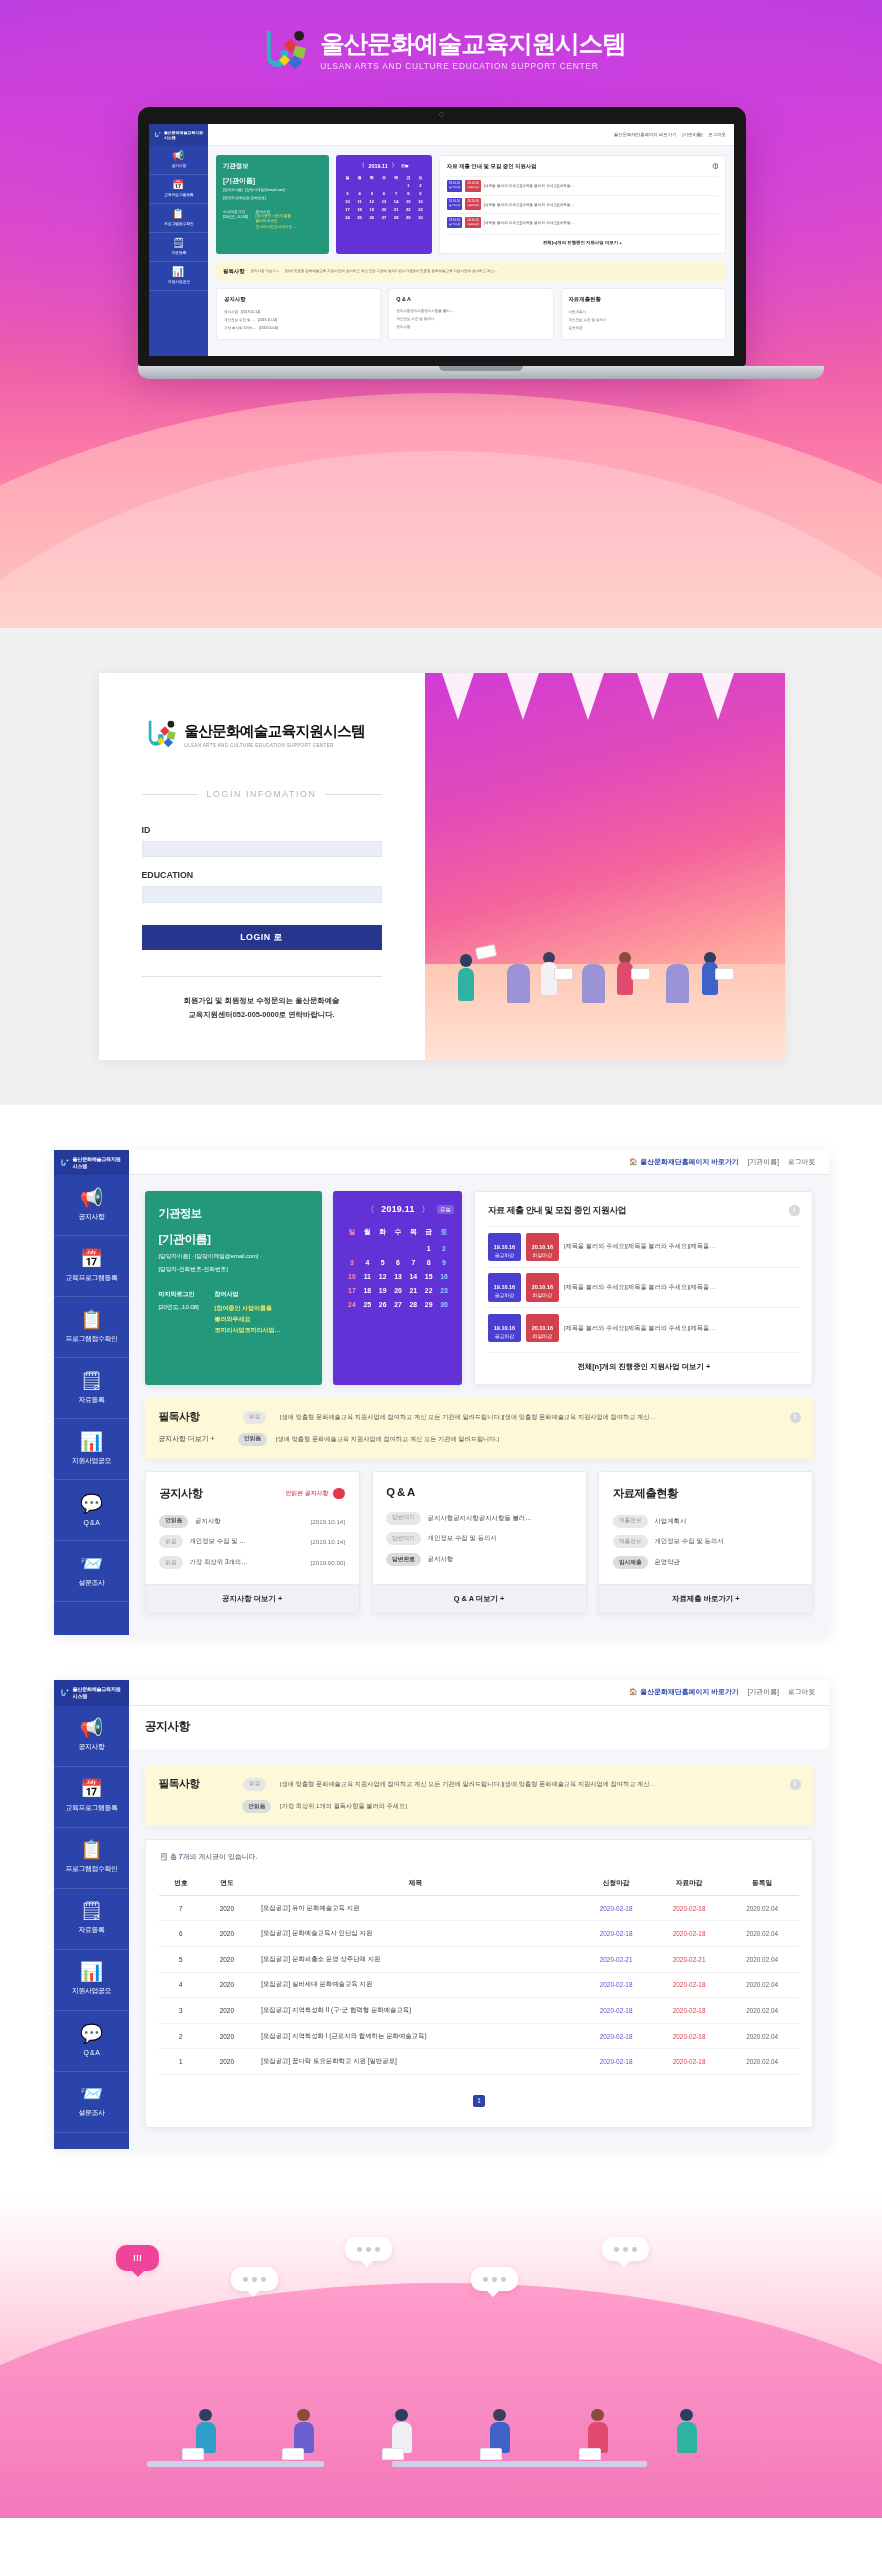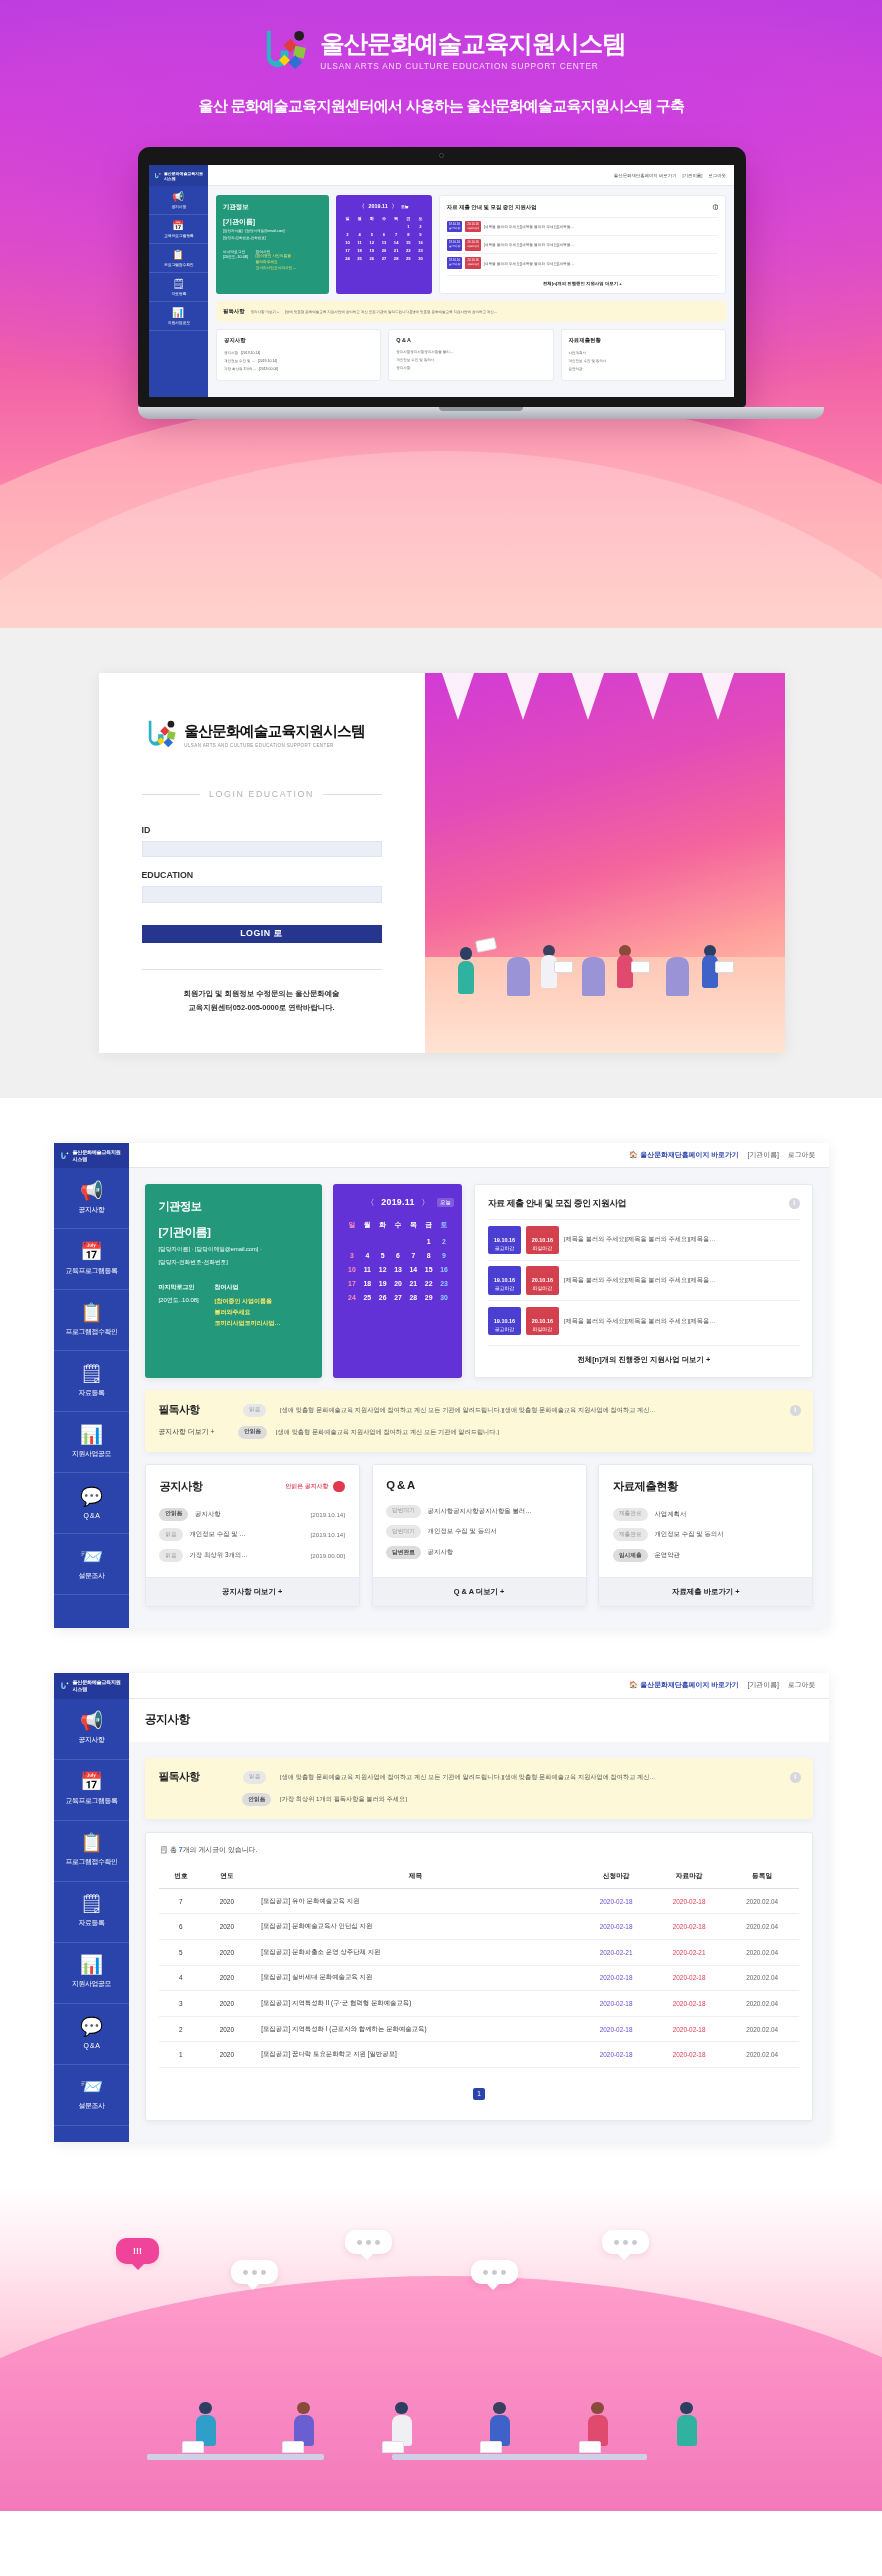--- a/index.html
+++ b/index.html
@@ -138,21 +138,21 @@
     display:flex; align-items:center; gap:8.8px; margin:37px 0 25.5px;
     font-size:8.8px; color:#b4b4b4; letter-spacing:1.6px;
   }
   .login-sep:before,.login-sep:after{ content:""; height:1px; background:#dcdcdc; flex:1; }
   .fld-label{ font-size:8.8px; color:#333; margin-bottom:4.9px; font-weight:bold; }
   .fld-input{
     width:100%; height:16.7px; background:#e9eef7; border:1px solid #dfe5f0;
     margin-bottom:12.7px;
   }
   .login-btn{
-    width:100%; height:18px; background:#26368f; color:#fff; border:none;
+    width:100%; height:25px; background:#26368f; color:#fff; border:none;
     font-size:8.8px; font-weight:bold; letter-spacing:0.5px; margin-top:9.8px;
     font-family:inherit; cursor:pointer;
   }
   .login-hr{ height:1px; background:#e2e2e2; margin:25.5px 0 17.7px; }
   .login-note{ font-size:7.4px; line-height:1.8; color:#333; text-align:center; font-weight:bold; }
   .login-right{
     flex:1; position:relative; overflow:hidden;
     background:linear-gradient(165deg,#d13bd6 0%,#e24bb9 30%,#f4659c 52%,#ffa39d 74%,#ffd9c7 100%);
   }
   .bunting{ position:absolute; top:0; left:0; right:0; height:61px; }
@@ -352,21 +352,20 @@
           <rect x="24" y="30" width="8" height="8" transform="rotate(45 28 34)" fill="#ffd400"></rect>
           <rect x="34" y="31" width="10" height="10" transform="rotate(45 39 36)" fill="#2f6fd0"></rect>
         </svg>
       </span>
       <span class="brand-text">
         <span class="brand-ko">울산문화예술교육지원시스템</span>
         <span class="brand-en">ULSAN ARTS AND CULTURE EDUCATION SUPPORT CENTER</span>
       </span>
     </div>
 
-    <div class="hero-sub">울산 문화예술교육지원센터에서 사용하는 울산문화예술교육지원시스템 구축</div>
 
     <div class="laptop-wrap">
       <div class="laptop-body">
         <div class="laptop-cam"></div>
         <div class="laptop-screen">
 
           <div class="mini-side">
             <div class="mini-side-logo">
               <svg viewBox="0 0 20 18" width="8.8" height="7.8">
                   <path d="M3 1 L3 11 a5 5 0 0 0 10 0 L13 8 L10 8 L10 11 a2 2 0 0 1 -4 0 L6 1 Z" fill="#7fd8e8"></path>
@@ -568,21 +567,21 @@
               <rect x="24" y="30" width="8" height="8" transform="rotate(45 28 34)" fill="#ffd400"></rect>
               <rect x="34" y="31" width="10" height="10" transform="rotate(45 39 36)" fill="#2f6fd0"></rect>
             </svg>
           </span>
           <span>
             <span class="ko" style="display:block">울산문화예술교육지원시스템</span>
             <span class="en" style="display:block">ULSAN ARTS AND CULTURE EDUCATION SUPPORT CENTER</span>
           </span>
         </div>
 
-        <div class="login-sep">LOGIN EDUCATION</div>
+        <div class="login-sep">LOGIN INFOMATION</div>
 
         <div class="fld-label">ID</div>
         <input class="fld-input" type="text" value="" placeholder="" style="">
         <div class="fld-label">EDUCATION</div>
         <input class="fld-input" type="password" value="" placeholder="" style="">
 
         <button class="login-btn">LOGIN 로</button>
 
         <div class="login-hr"></div>
         <div class="login-note" style="white-space:pre-line">회원가입 및 회원정보 수정문의는 울산문화예술

